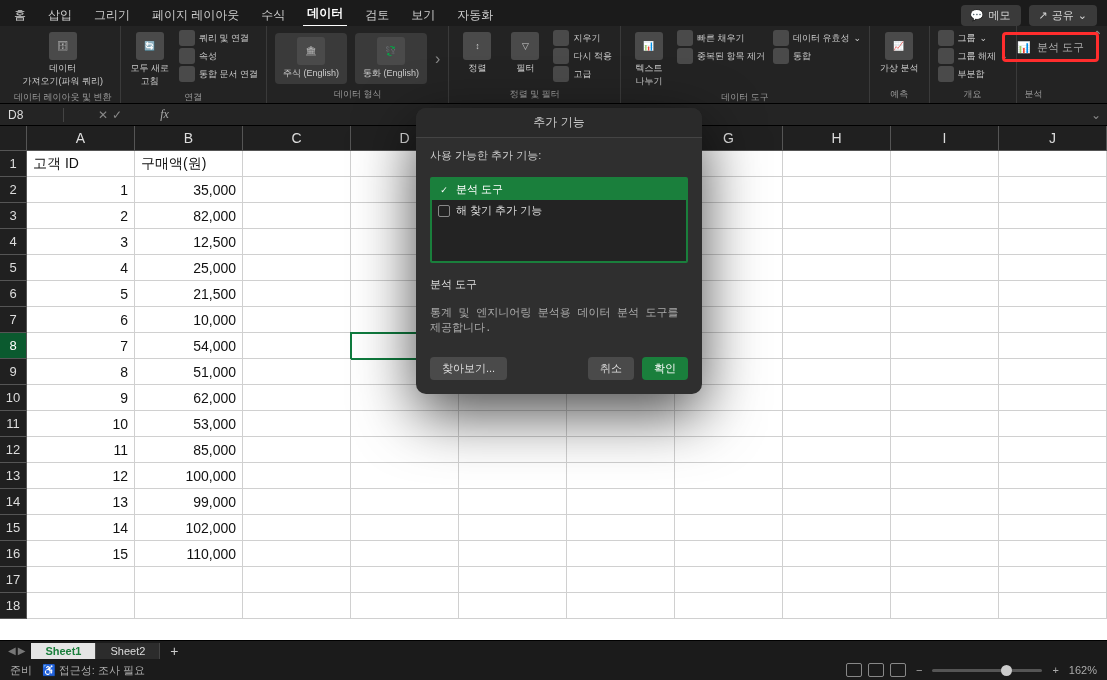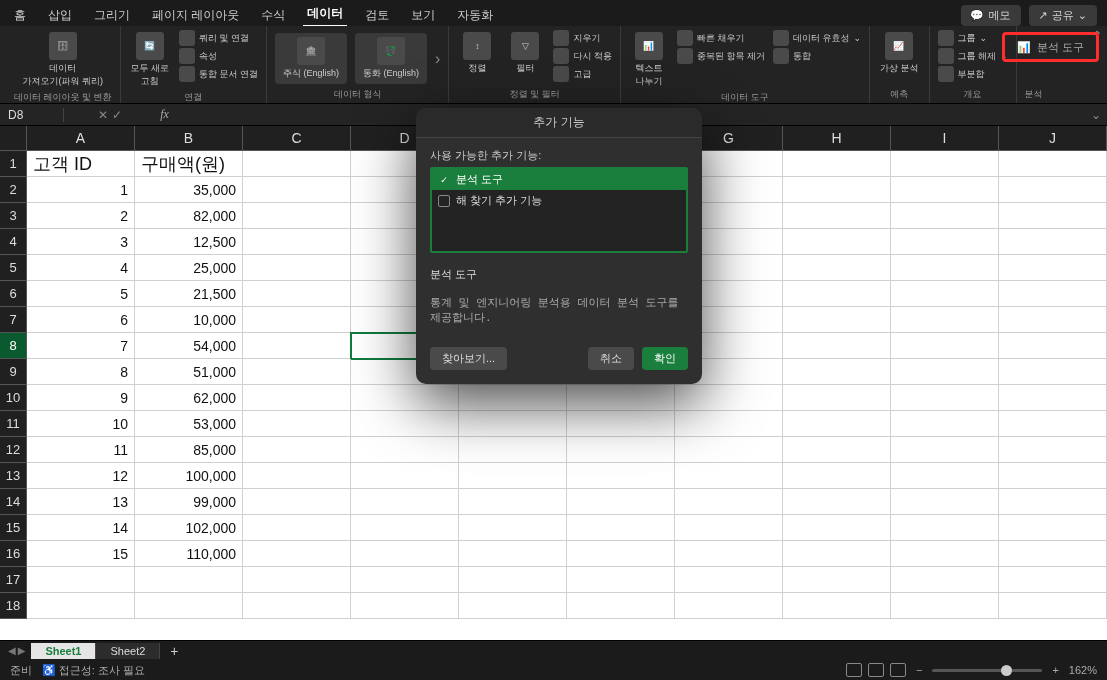--- a/index.html
+++ b/index.html
@@ -38,21 +38,21 @@
   .corner { position:absolute; left:0; top:0; width:27px; height:25px; background:#202020; border-right:1px solid #555; border-bottom:1px solid #555;}
   .col-headers { position:absolute; left:27px; top:0; height:25px; display:flex;}
   .colh { width:108px; background:#202020; color:#ddd; display:flex; align-items:center; justify-content:center; font-size:14px; border-right:1px solid #555; border-bottom:1px solid #555; }
   .row-headers { position:absolute; left:0; top:25px; width:27px; display:flex; flex-direction:column;}
   .rowh { height:26px; background:#202020; color:#ddd; display:flex; align-items:center; justify-content:center; font-size:13px; border-right:1px solid #555; border-bottom:1px solid #555;}
   .rowh.sel { background:#0b5a2f; color:#fff;}
   .cells { position:absolute; left:27px; top:25px; }
   .cell-row { display:flex; height:26px;}
   .cell { width:108px; height:26px; border-right:1px solid #d0d0d0; border-bottom:1px solid #d0d0d0; padding:0 6px; display:flex; align-items:center; font-size:14px; color:#111;}
   .cell.right { justify-content:flex-end; }
-  .cell.header-text { color:#111; font-size:18px; }
+  .cell.header-text { color:#111; font-size:14px; }
   .cell.selected { outline:2px solid #0f7b3e; outline-offset:-1px; }
 
   
   .sheettabs { position:absolute; left:0; right:0; bottom:20px; height:20px; background:#1b1b1b; display:flex; align-items:center; padding-left:8px; gap:0; border-top:1px solid #000;}
   .nav-arrows { display:flex; gap:2px; color:#777; font-size:10px; padding-right:6px;}
   .sheet-tab { background:#2c2c2c; color:#ddd; padding:2px 14px; font-size:11px; border-right:1px solid #444; }
   .sheet-tab.active { background:#e5e5e5; color:#1a7f3c; font-weight:600;}
   .sheet-add { color:#ccc; padding:0 10px; font-size:14px;}
 
   
@@ -60,21 +60,21 @@
   .status-right { margin-left:auto; display:flex; align-items:center; gap:10px;}
   .zoom-slider { width:110px; height:3px; background:#555; position:relative; border-radius:2px;}
   .zoom-thumb { position:absolute; top:-4px; left:62%; width:11px; height:11px; border-radius:50%; background:#ccc;}
   .view-icons { display:flex; gap:6px; }
   .vicon { width:16px; height:14px; border:1px solid #888; border-radius:2px;}
 
   
   .dialog-back { position:absolute; left:416px; top:108px; width:286px; background:#2f2f2f; border-radius:10px; box-shadow:0 20px 60px rgba(0,0,0,0.7); z-index:50; overflow:hidden;}
   .dlg-title { text-align:center; font-size:12px; padding:6px 0; color:#ccc; background:#2a2a2a; border-bottom:1px solid #444;}
   .dlg-body { padding:10px 14px 14px 14px; font-size:11px; color:#ccc;}
-  .dlg-listlabel { margin-bottom:4px;}
+  .dlg-listlabel { margin-bottom:14px;}
   .dlg-list { border:2px solid #1a7f3c; background:#232323; height:86px; border-radius:2px; overflow:hidden;}
   .dlg-item { display:flex; align-items:center; gap:6px; padding:3px 6px; font-size:11px; color:#ddd;}
   .dlg-item.sel { background:#1a7f3c; color:#fff;}
   .dlg-chk { width:12px; height:12px; border:1px solid #888; border-radius:2px; display:flex; align-items:center; justify-content:center; font-size:9px;}
   .dlg-chk.on { background:#1a7f3c; border-color:#1a7f3c; color:#fff;}
   .dlg-desc-title { margin-top:14px; color:#ddd;}
   .dlg-desc-text { margin-top:14px; color:#aaa; line-height:1.4;font-family:Liberation Mono, monospace;}
   .dlg-btns { display:flex; gap:8px; margin-top:20px; align-items:center;}
   .dlg-btn { background:#4a4a4a; color:#ddd; border:none; border-radius:4px; padding:4px 12px; font-size:11px;}
   .dlg-btn.primary { background:#1a7f3c; color:#fff;}

